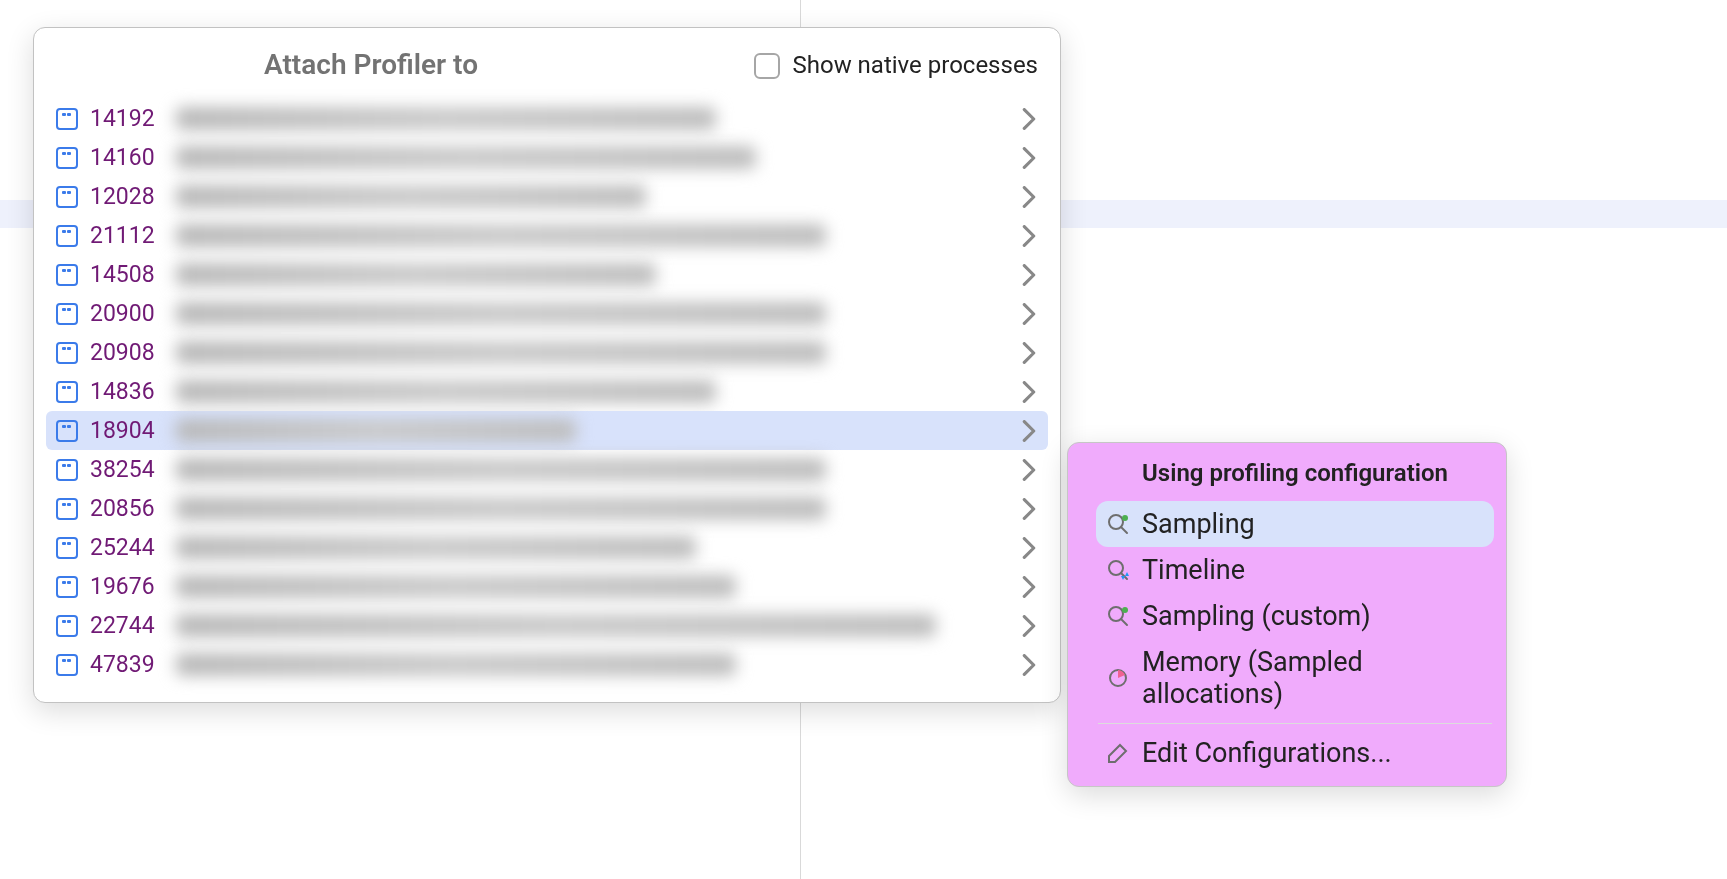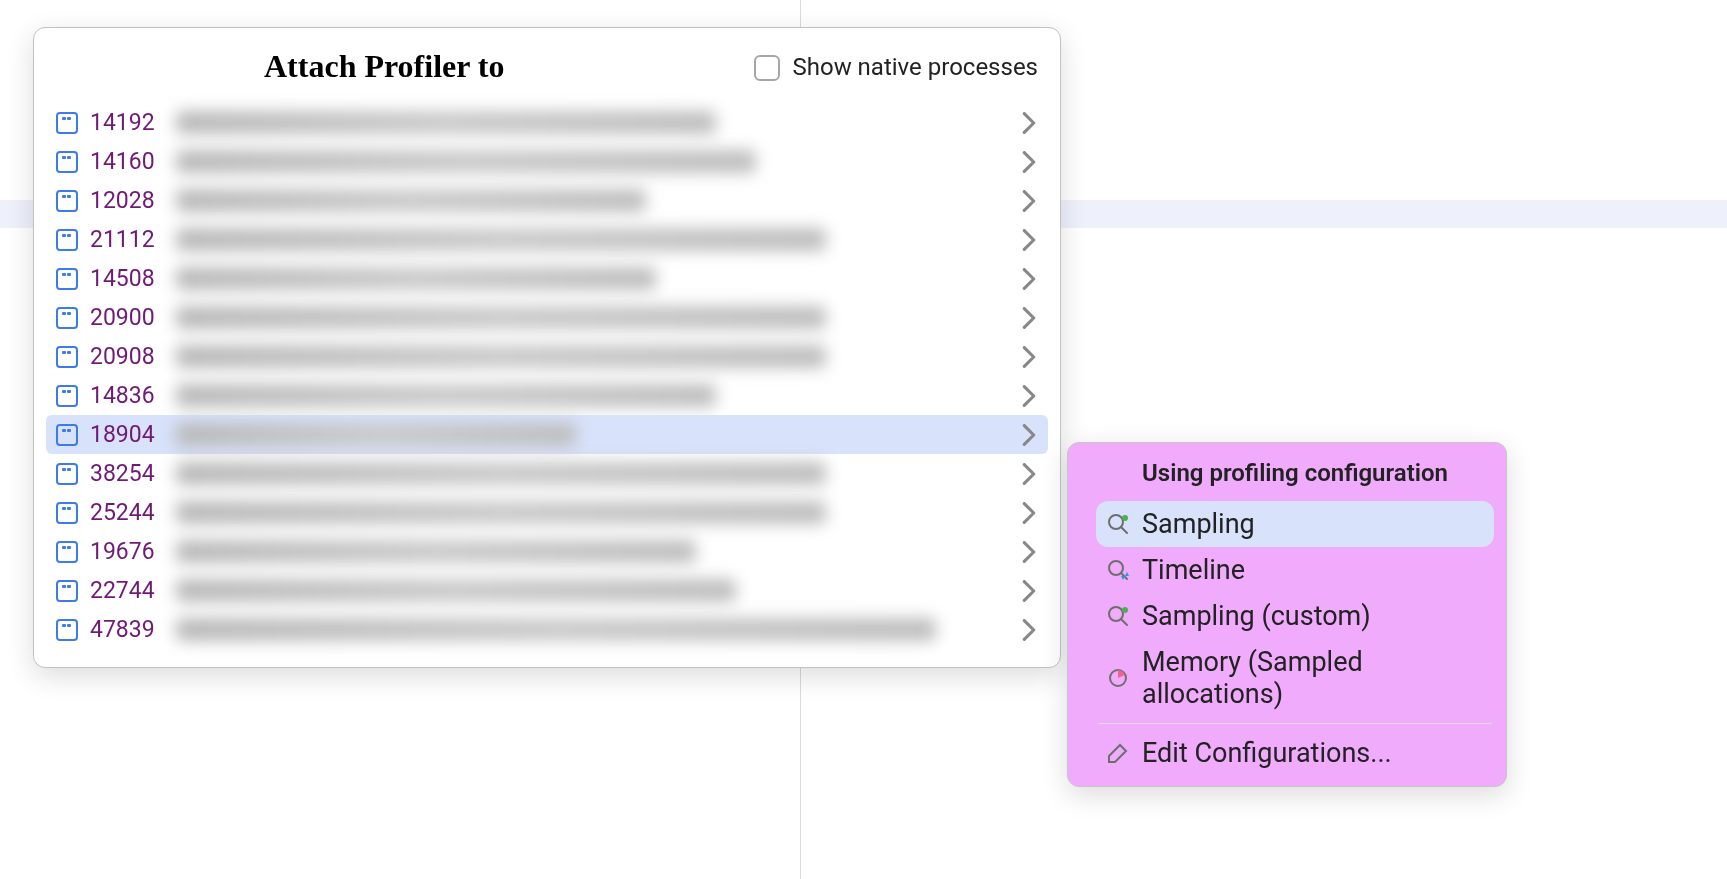--- a/index.html
+++ b/index.html
@@ -33,25 +33,24 @@
       border-radius: 12px;
       box-shadow: 0 8px 28px rgba(0,0,0,0.14);
       padding: 20px 0 18px 0;
     }
     .main-header {
       display: flex;
       align-items: center;
       padding: 0 22px 14px 22px;
     }
     .main-title {
-      font-size: 32px;
+      font-size: 28px;
       font-weight: 600;
-      color: #000000;
+      color: #737373;
       margin-left: 208px;
-      font-family: Liberation Serif, serif;
     }
     .spacer { flex: 1; }
     .checkbox-row {
       display: flex;
       align-items: flex-end;
       gap: 12px;
     }
     .checkbox-box {
       width: 26px;
       height: 26px;
@@ -302,20 +301,30 @@
         <span class="pid">38254</span>
         <span class="blurred"></span>
         <span class="chevron">
           <svg viewBox="0 0 8 14">
             <path d="M1 1l6 6-6 6" fill="none" stroke="#888" stroke-width="2" stroke-linecap="round" stroke-linejoin="round"></path>
           </svg>
         </span>
       </div>
       <div class="process-row">
         <span class="process-icon"></span>
+        <span class="pid">20856</span>
+        <span class="blurred"></span>
+        <span class="chevron">
+          <svg viewBox="0 0 8 14">
+            <path d="M1 1l6 6-6 6" fill="none" stroke="#888" stroke-width="2" stroke-linecap="round" stroke-linejoin="round"></path>
+          </svg>
+        </span>
+      </div>
+      <div class="process-row">
+        <span class="process-icon"></span>
         <span class="pid">25244</span>
         <span class="blurred"></span>
         <span class="chevron">
           <svg viewBox="0 0 8 14">
             <path d="M1 1l6 6-6 6" fill="none" stroke="#888" stroke-width="2" stroke-linecap="round" stroke-linejoin="round"></path>
           </svg>
         </span>
       </div>
       <div class="process-row">
         <span class="process-icon"></span>

